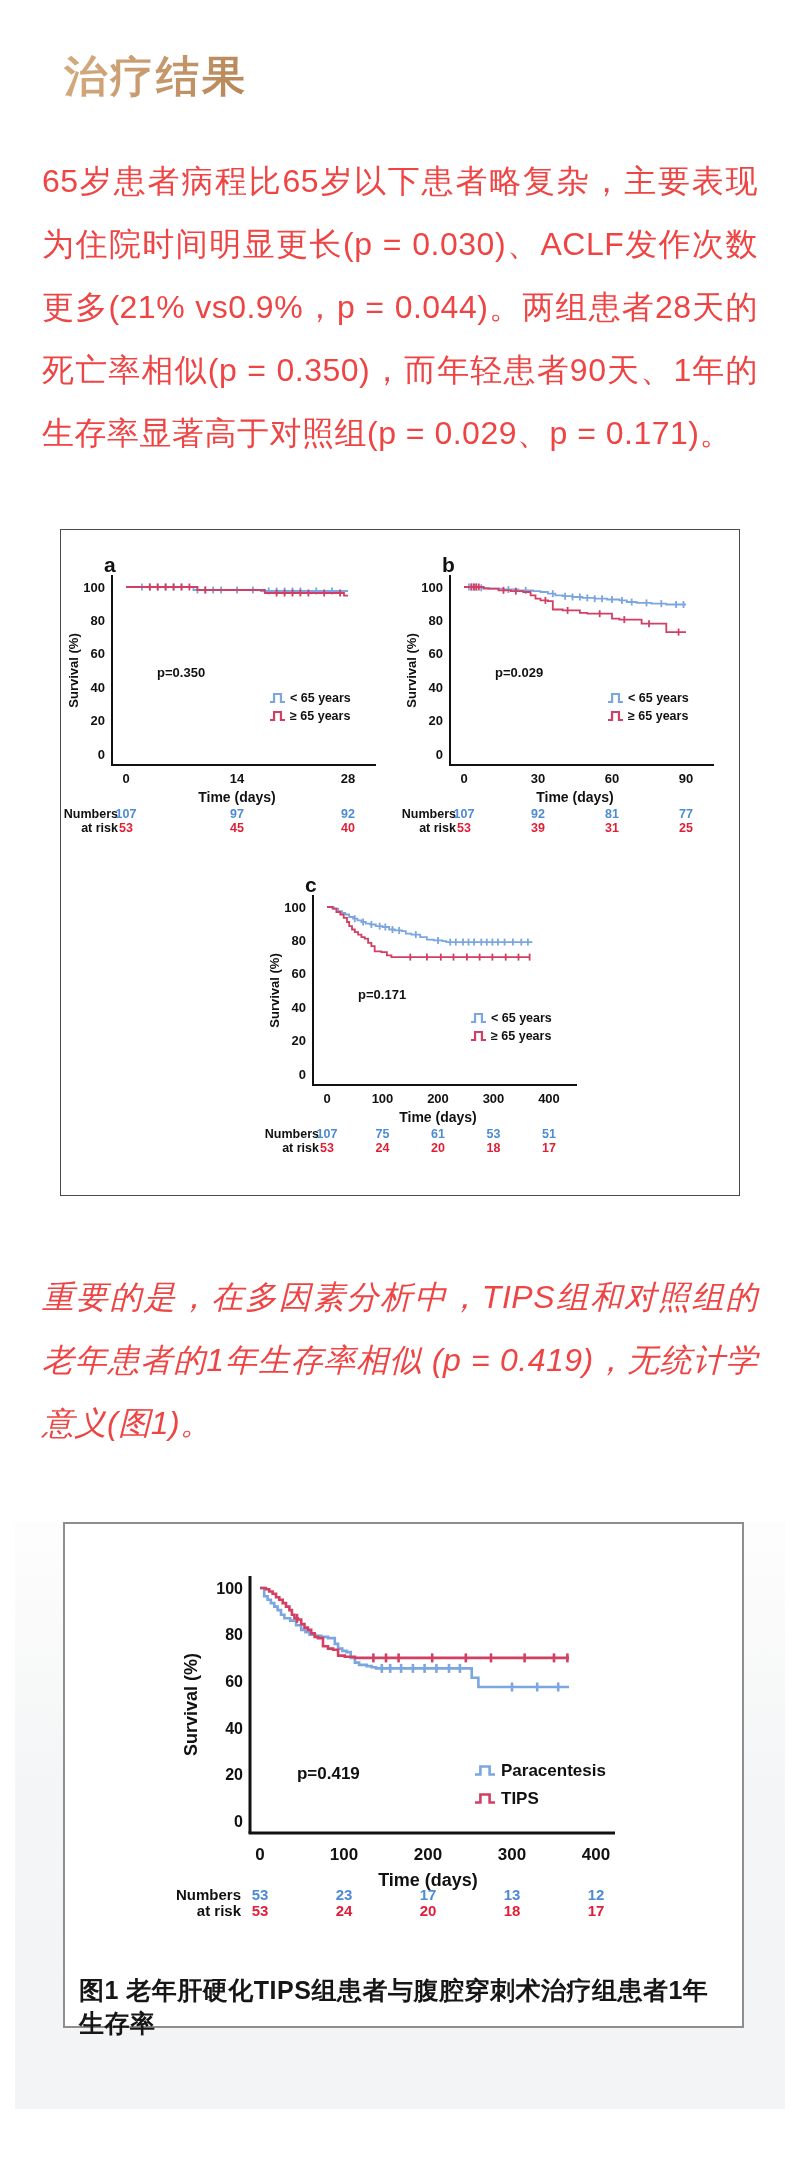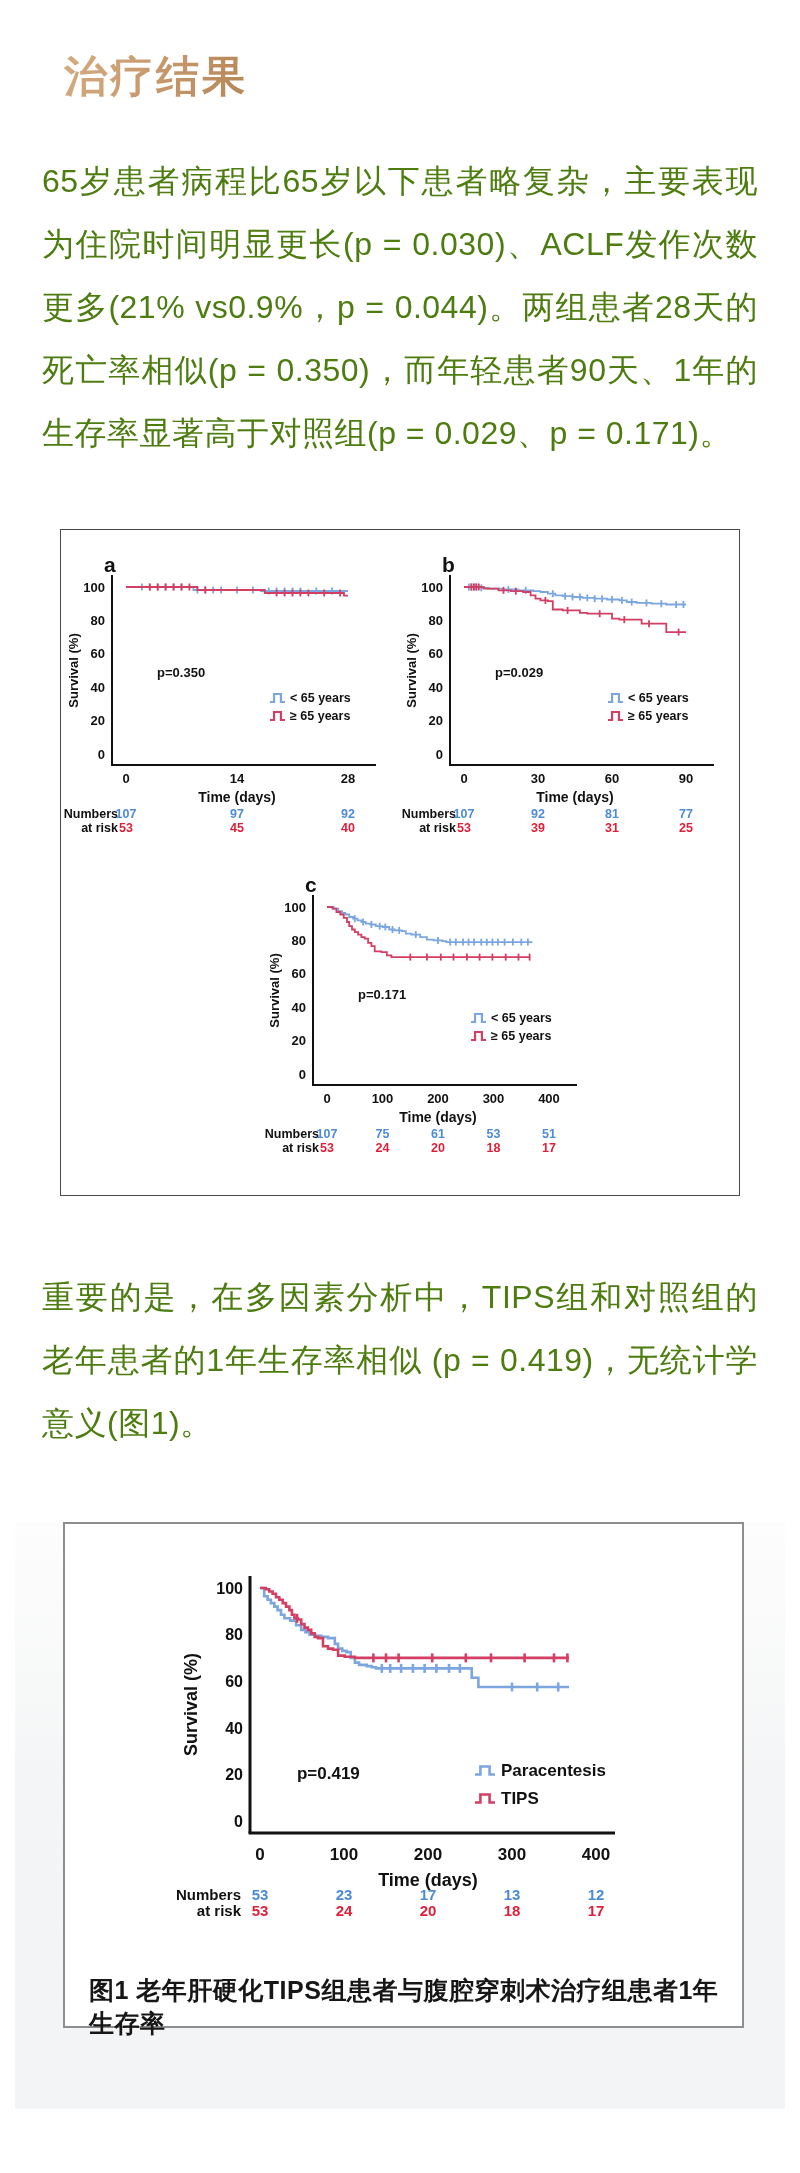--- a/index.html
+++ b/index.html
@@ -12,23 +12,23 @@
     font-size:43px;line-height:1.0;font-weight:bold;letter-spacing:3px;
     font-family:"Liberation Serif","DejaVu Serif",serif;
     background:linear-gradient(110deg,#d4ac80 0%,#c29468 45%,#a97743 100%);
     -webkit-background-clip:text;background-clip:text;color:transparent;
     width:260px;
     text-decoration:underline;
   }
   .para{
     width:716px;margin:52px 42px 0 42px;
     font-size:32px;line-height:63px;letter-spacing:0.5px;
-    color:#4d7c0f;text-align:justify;
-  }
-  .para.second{margin-top:70px;}
+    color:#ef4444;text-align:justify;
+  }
+  .para.second{margin-top:70px;font-style:italic;}
   .fig-box{
     box-sizing:border-box;
     margin:64px 0 0 60px;width:680px;
     border:1px solid #4a4a4a;background:#fff;
     padding:10px 3px 35px 3px;
   }
   .fig-row{display:flex;justify-content:space-between;}
   .fig-row-c{margin-top:20px;padding-left:201px;}
   svg{display:block;}
   .gray-card{
@@ -37,21 +37,21 @@
     background:linear-gradient(180deg,#fdfdfd 0%,#f4f5f6 45%,#f3f4f5 100%);
   }
   .fig2-box{
     box-sizing:border-box;
     width:681px;height:506px;margin-left:48px;
     border:2px solid #8e8e8e;background:#fff;
     padding-top:34px;
   }
   .fig2-box svg{margin-left:26px;}
   .fig2-caption{
-    margin:40px 14px 0 24px;
+    margin:40px 14px 0 14px;
     font-size:25px;font-weight:600;color:#161616;letter-spacing:0.5px;
   }
 </style>
 </head>
 <body>
 
 <h2 class="heading">治疗结果</h2>
 
 <p class="para">65岁患者病程比65岁以下患者略复杂，主要表现为住院时间明显更长(p = 0.030)、ACLF发作次数更多(21% vs0.9%，p = 0.044)。两组患者28天的死亡率相似(p = 0.350)，而年轻患者90天、1年的生存率显著高于对照组(p = 0.029、p = 0.171)。</p>
 

